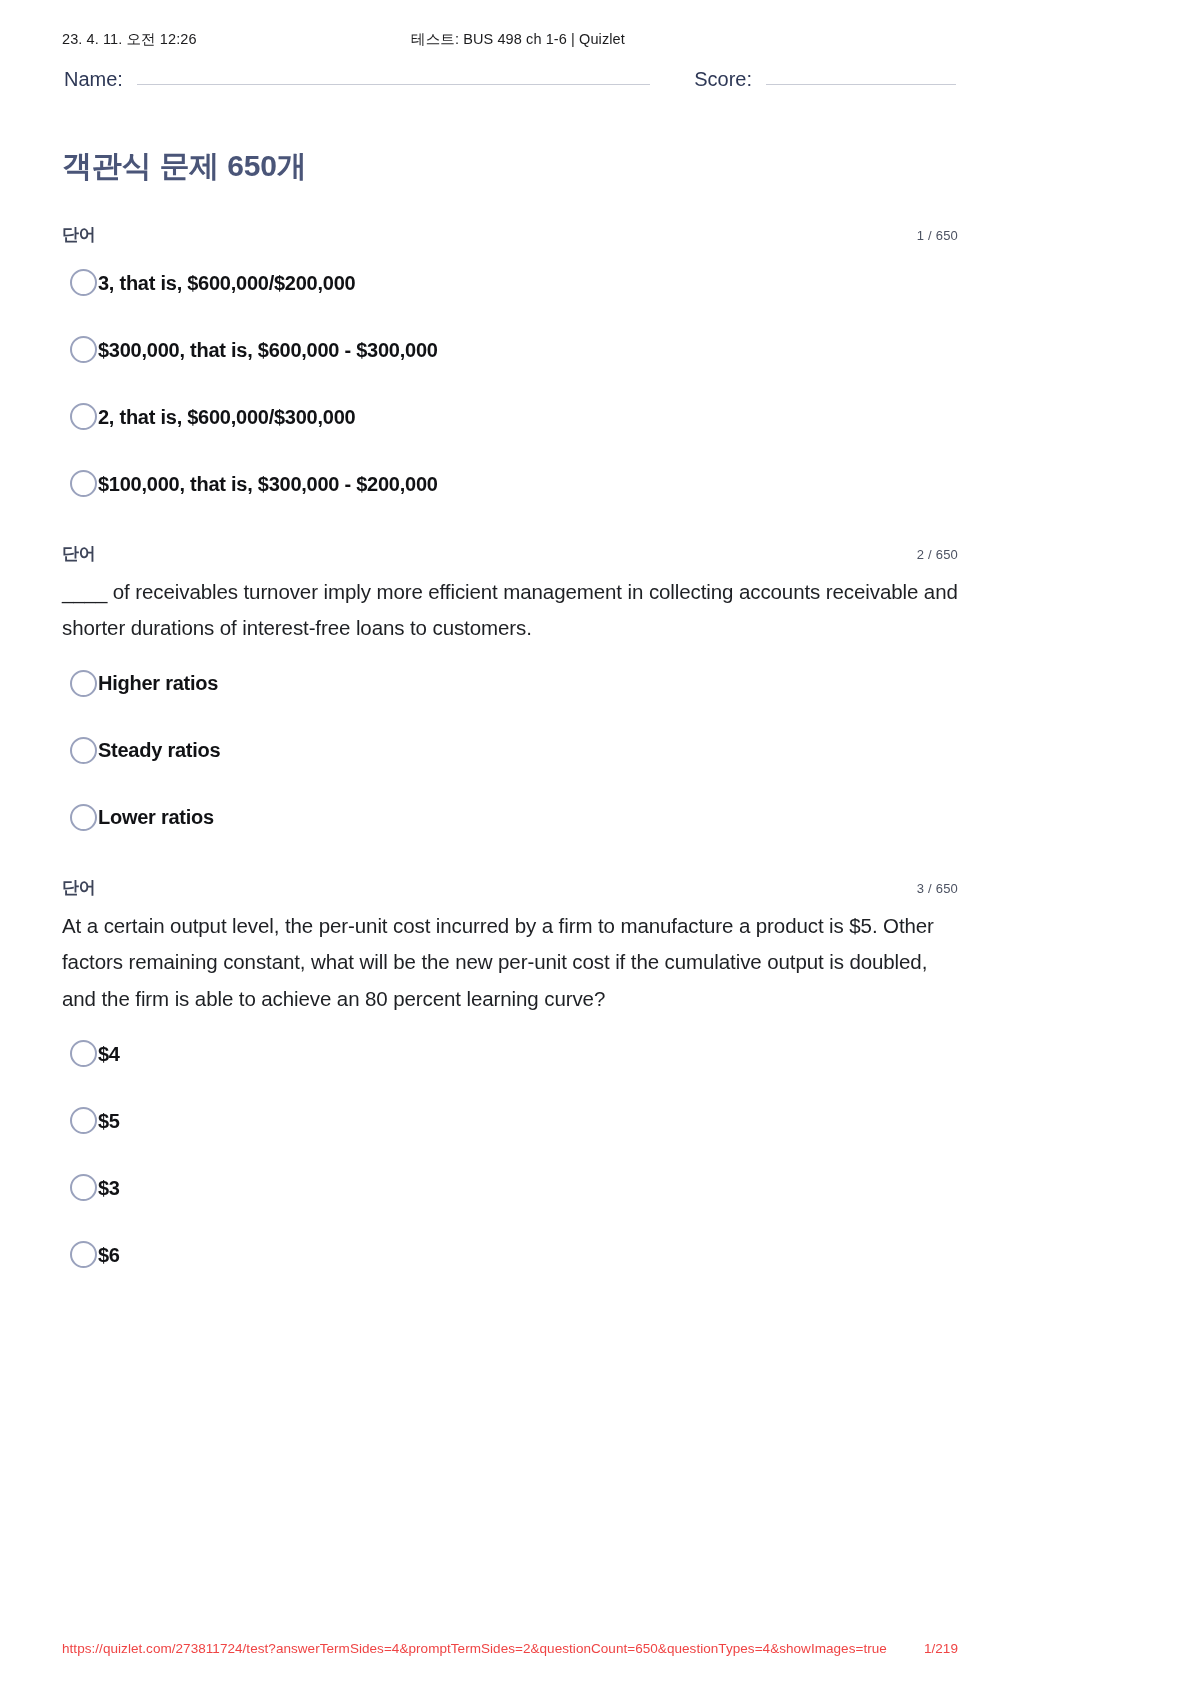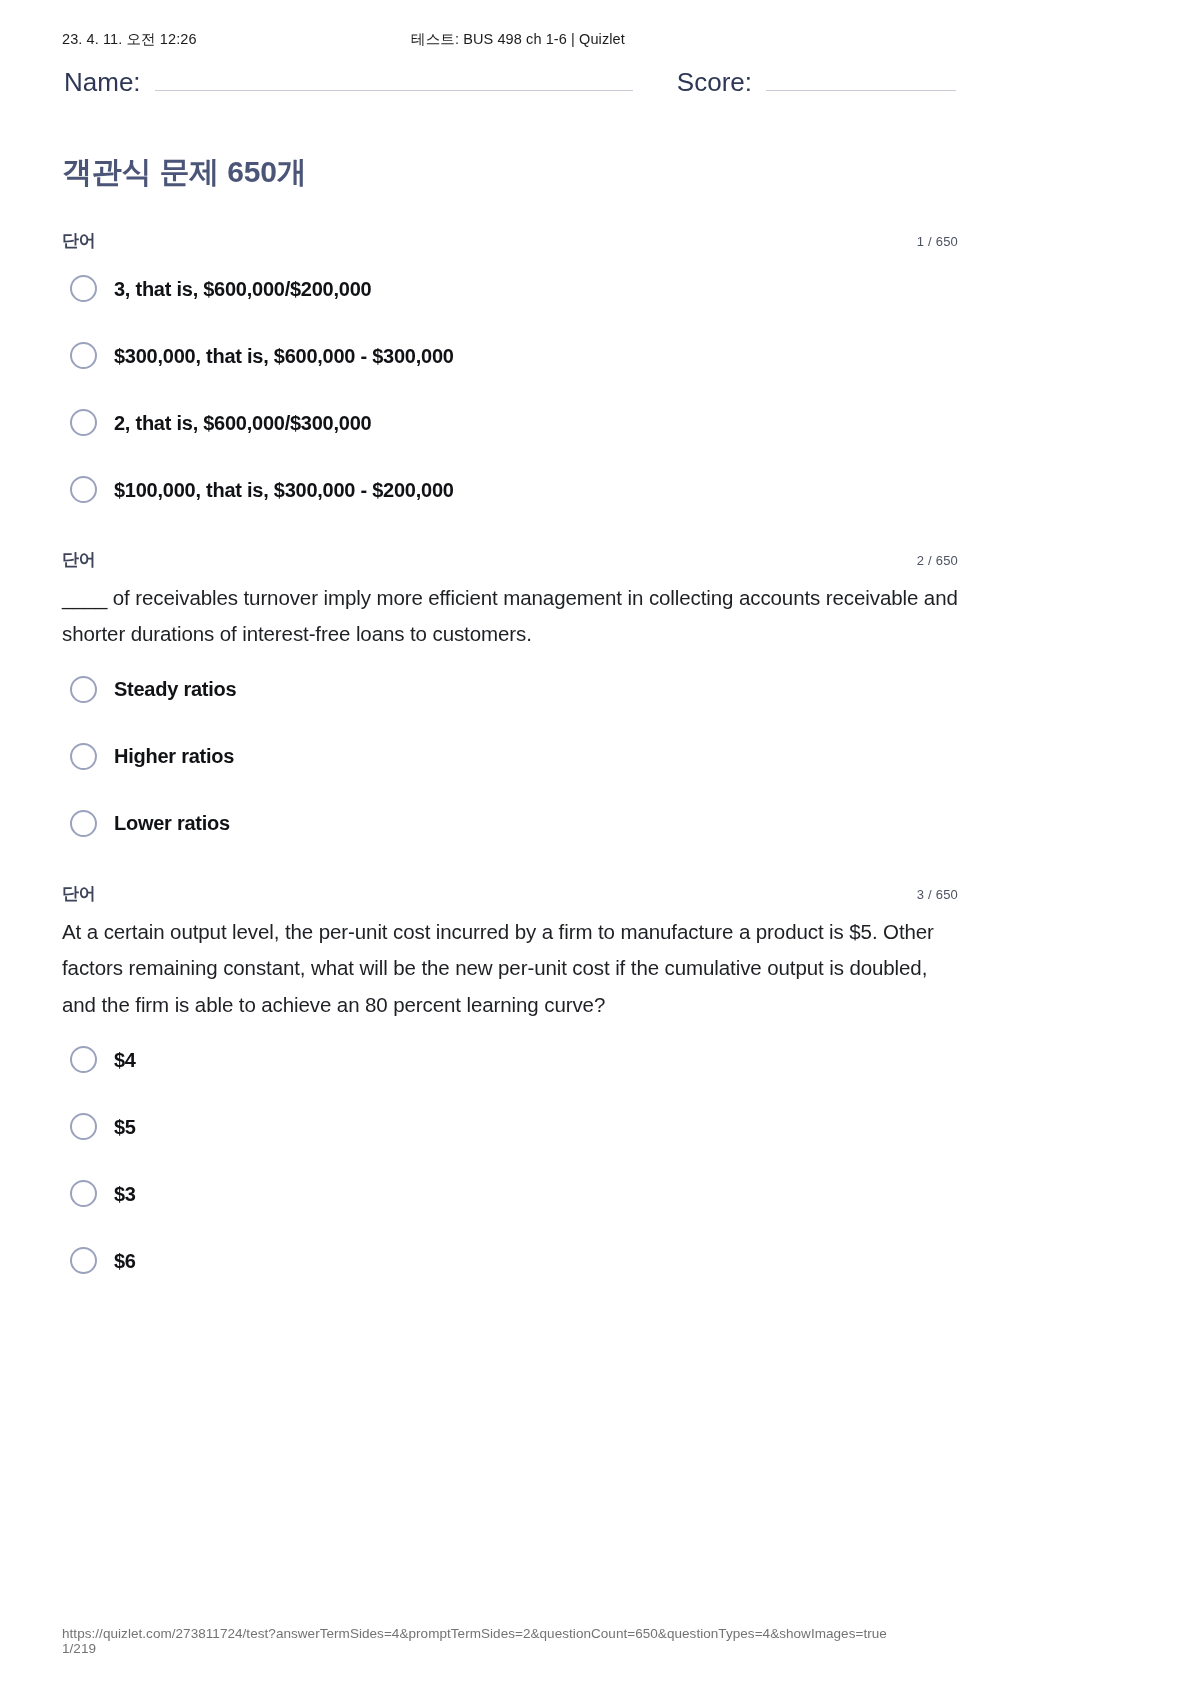--- a/index.html
+++ b/index.html
@@ -45,21 +45,21 @@
   .print-header .ph-right { white-space: nowrap; visibility: hidden; }
 
   
   .name-score {
     display: flex;
     align-items: flex-end;
     margin-top: 20px;
     padding: 0 2px;
   }
   .ns-label {
-    font-size: 26px;
+    font-size: 20px;
     color: #2e3856;
     white-space: nowrap;
     line-height: 1;
     padding-bottom: 2px;
   }
   .ns-rule {
     flex: 1 1 auto;
     border-bottom: 1.3px solid #c9ccd6;
     height: 0;
     margin: 0 0 6px 14px;
@@ -122,42 +122,41 @@
     width: 27px;
     height: 27px;
     border-radius: 50%;
     border: 2.4px solid #9aa2bd;
     box-sizing: border-box;
     flex: 0 0 27px;
     margin-left: 8px;
     background: #fff;
   }
   .choice-label {
-    margin-left: 17px;
+    margin-left: 1px;
     font-size: 20px;
     font-weight: bold;
     color: #111215;
     letter-spacing: -0.25px;
     line-height: 1.2;
     text-align: center;
   }
 
   
   .print-footer {
     position: absolute;
     left: 62px;
     right: 62px;
     bottom: 42px;
     display: flex;
     justify-content: space-between;
     align-items: baseline;
     font-size: 13.5px;
-    color: #737373;
+    color: #ef4444;
     letter-spacing: 0.05px;
-    flex-direction: column;
   }
   .pf-url { white-space: nowrap; }
   .pf-page { white-space: nowrap; }
 </style>
 </head>
 <body>
 
 <div class="page">
 
   <div class="print-header">
@@ -203,25 +202,25 @@
 
   <div class="question-block">
     <div class="q-head">
       <div class="q-kind">단어</div>
       <div class="q-counter">2 / 650</div>
     </div>
     <div class="q-prompt">____ of receivables turnover imply more efficient management in collecting accounts receivable and shorter durations of interest-free loans to customers.</div>
     <div class="choices">
       <div class="choice">
         <span class="radio"></span>
+        <span class="choice-label">Higher ratios</span>
+      </div>
+      <div class="choice">
+        <span class="radio"></span>
         <span class="choice-label">Steady ratios</span>
-      </div>
-      <div class="choice">
-        <span class="radio"></span>
-        <span class="choice-label">Higher ratios</span>
       </div>
       <div class="choice">
         <span class="radio"></span>
         <span class="choice-label">Lower ratios</span>
       </div>
     </div>
   </div>
 
   <div class="question-block">
     <div class="q-head">

